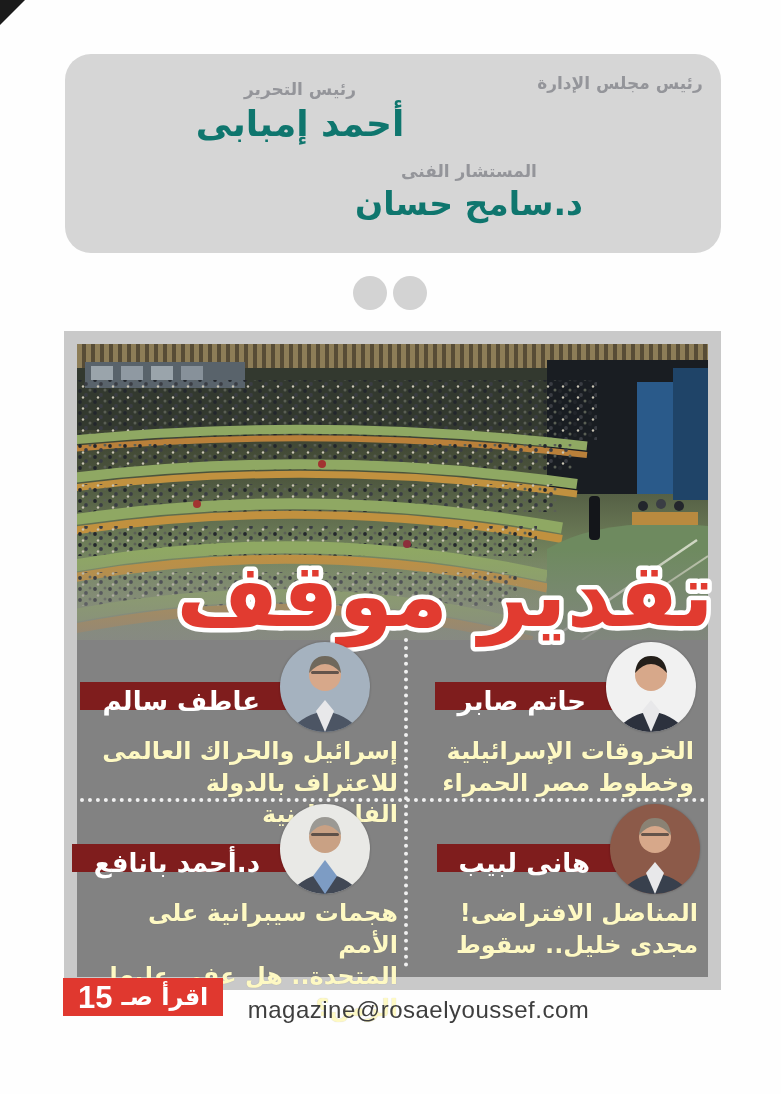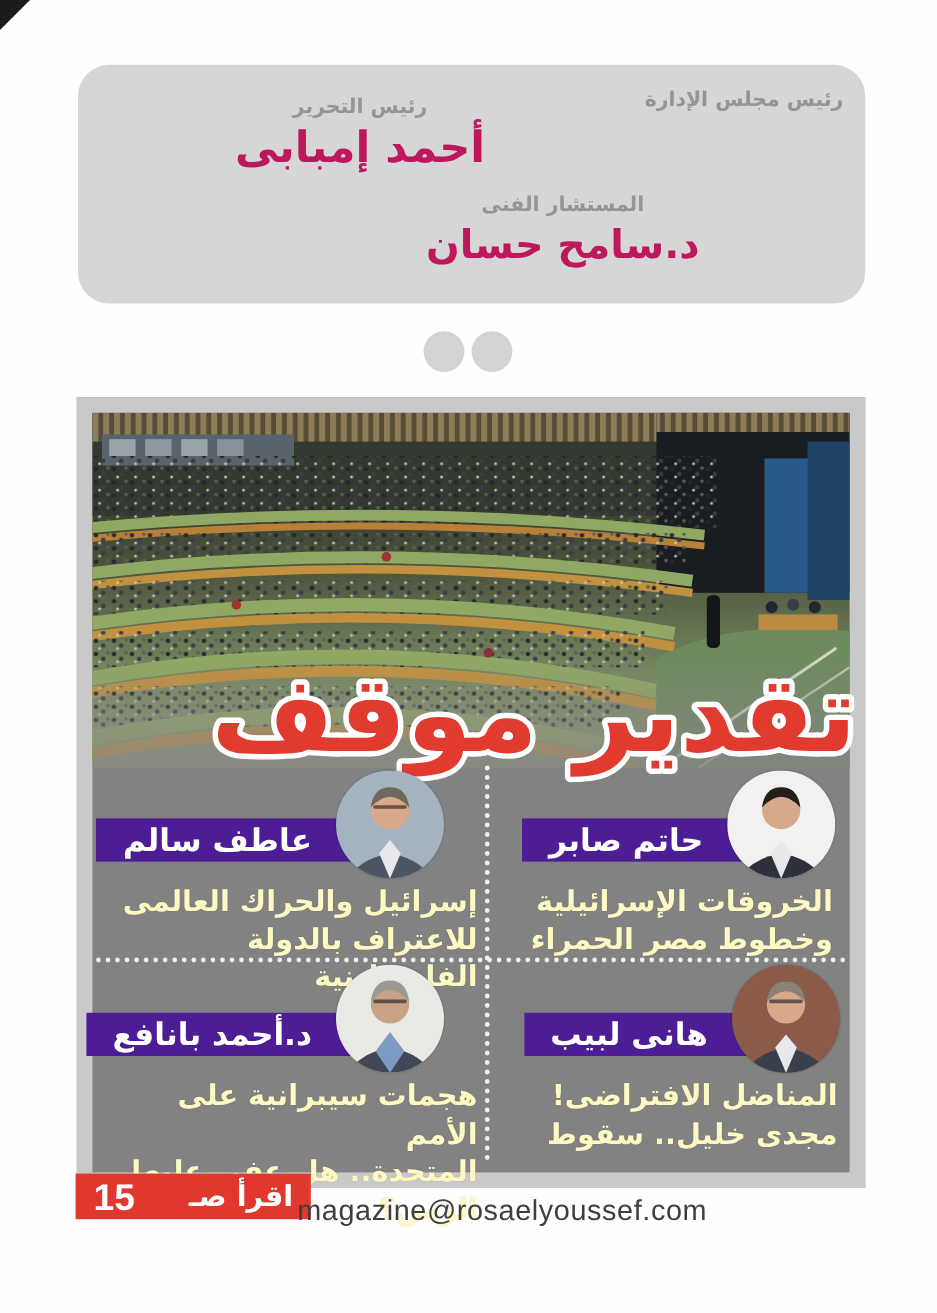--- a/index.html
+++ b/index.html
@@ -8,21 +8,21 @@
 
   
   .corner-mark{position:absolute;left:0;top:0;width:0;height:0;
     border-top:25px solid #1b1b1b;border-right:25px solid transparent;}
 
   
   .masthead{position:absolute;left:65px;top:54px;width:656px;height:199px;
     background:#d6d6d6;border-radius:26px;}
   .m-block{position:absolute;text-align:center;}
   .m-label{font-size:17px;font-weight:bold;color:#94959a;line-height:1.1;}
-  .m-name{font-size:37px;font-weight:bold;color:#be185d;margin-top:5px;line-height:1.1;}
+  .m-name{font-size:37px;font-weight:bold;color:#0f766e;margin-top:5px;line-height:1.1;}
   .m-chairman{left:420px;top:20px;width:270px;}
   .m-editor{left:103px;top:26px;width:264px;}
   .m-editor .m-name{font-size:36px;}
   .m-consultant{left:272px;top:108px;width:264px;}
   .m-consultant .m-name{font-size:33px;}
 
   
   .pager-dots{position:absolute;left:353px;top:276px;display:flex;gap:6px;}
   .pager-dots .dot{width:34px;height:34px;border-radius:50%;background:#d3d3d3;}
 
@@ -40,43 +40,43 @@
   .divider-h{position:absolute;top:158px;left:3px;right:3px;height:0;border-top:4px dotted #f0f0f0;}
   .cell{position:absolute;box-sizing:border-box;}
   .cell-tl{left:0;top:0;width:329px;height:160px;padding-right:36px;}
   .cell-tr{left:329px;top:0;width:302px;height:160px;padding-right:12px;}
   .cell-bl{left:0;top:162px;width:329px;height:175px;padding-right:36px;}
   .cell-br{left:329px;top:162px;width:302px;height:175px;padding-right:8px;}
 
   .t-head{display:flex;align-items:flex-start;}
   .avatar{width:90px;height:90px;margin-top:2px;position:relative;z-index:2;flex:0 0 auto;
     filter:drop-shadow(0 0 1px rgba(0,0,0,.25));}
-  .banner{position:relative;z-index:1;margin-top:42px;margin-right:-34px;height:36px;line-height:38px;
-    background:#4c1d95;color:#ffffff;font-size:26px;font-weight:bold;
+  .banner{position:relative;z-index:1;margin-top:42px;margin-right:-34px;height:28px;line-height:38px;
+    background:#7f1d1d;color:#ffffff;font-size:26px;font-weight:bold;
     padding:0 54px 0 22px;white-space:nowrap;}
   .headline{margin-top:4px;color:#fef9c3;font-weight:bold;font-size:24px;line-height:1.32;
     text-align:right;text-shadow:0 0 1px rgba(0,0,0,.2);}
   .cell-tl .headline,.cell-bl .headline{margin-right:-28px;padding-left:4px;}
   .cell-tr .headline,.cell-br .headline{margin-right:2px;}
   .headline span{display:block;}
 
   
   .av-head{fill:#d7a88a;}
   .a1 .av-bg{fill:#a5b2bf;} .a1 .av-suit{fill:#4c5564;} .a1 .av-hair{fill:#6f685c;}
   .a2 .av-bg{fill:#f1f1f1;} .a2 .av-suit{fill:#2c313d;} .a2 .av-hair{fill:#241f1a;} .a2 .av-glasses{display:none;}
   .a3 .av-bg{fill:#e9e9e6;} .a3 .av-suit{fill:#414855;} .a3 .av-hair{fill:#9b9994;} .a3 .av-shirt{fill:#7d9cc4;}
   .a3 .av-head{fill:#c9a184;}
   .a4 .av-bg{fill:#8c5a49;} .a4 .av-suit{fill:#38404d;} .a4 .av-hair{fill:#8a8274;}
   .av-shirt{fill:#e8e8ea;}
   .av-glasses{fill:#26262a;opacity:.65;}
 
   
   .read-badge{position:absolute;left:63px;top:978px;height:38px;background:#e0382f;color:#fff;
     display:flex;align-items:center;gap:9px;padding:0 15px;}
-  .rb-label{font-size:24px;font-weight:bold;line-height:1;margin-left:36px;}
+  .rb-label{font-size:24px;font-weight:bold;line-height:1;}
   .rb-num{font-size:31px;font-weight:bold;line-height:1;font-family:"Liberation Sans","DejaVu Sans",sans-serif;}
   .email{position:absolute;left:0;right:0;top:996px;text-align:center;transform:translateX(28px);
     font-family:"Liberation Sans","DejaVu Sans",sans-serif;font-size:24px;color:#3e3e3e;letter-spacing:.5px;}
 </style>
 </head>
 <body>
 
 <div class="page">
 
   <div class="corner-mark"></div>

